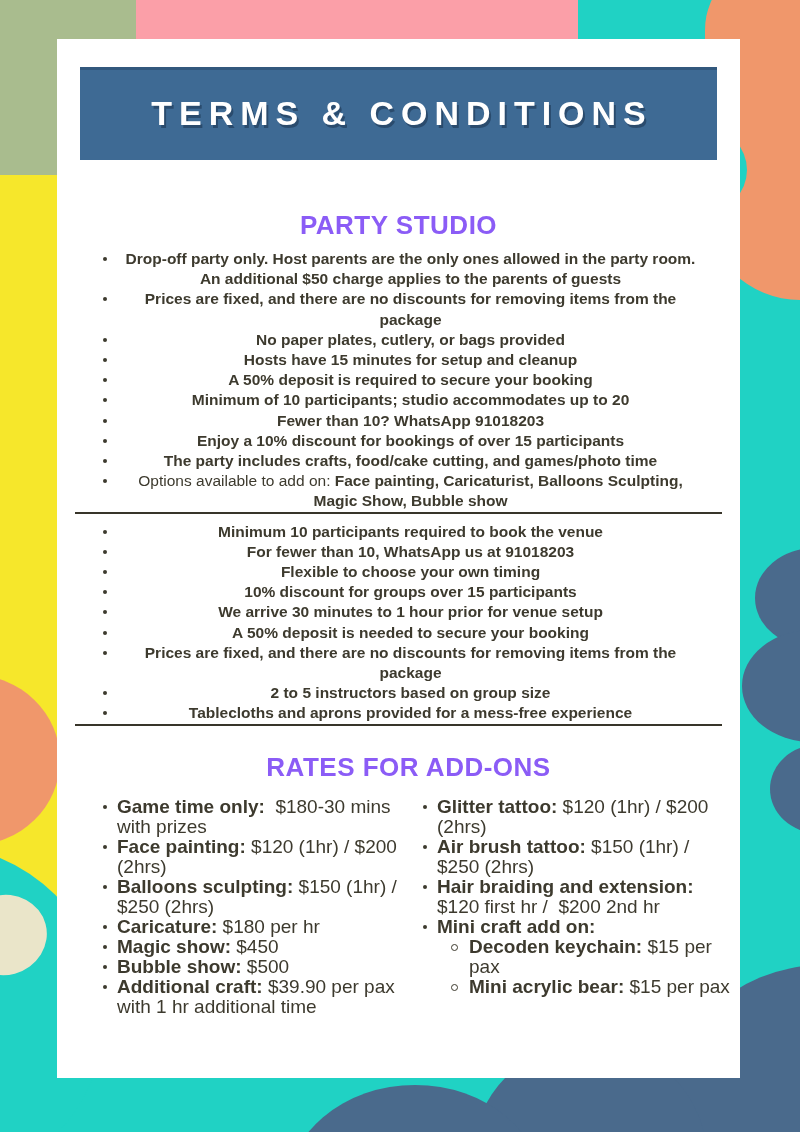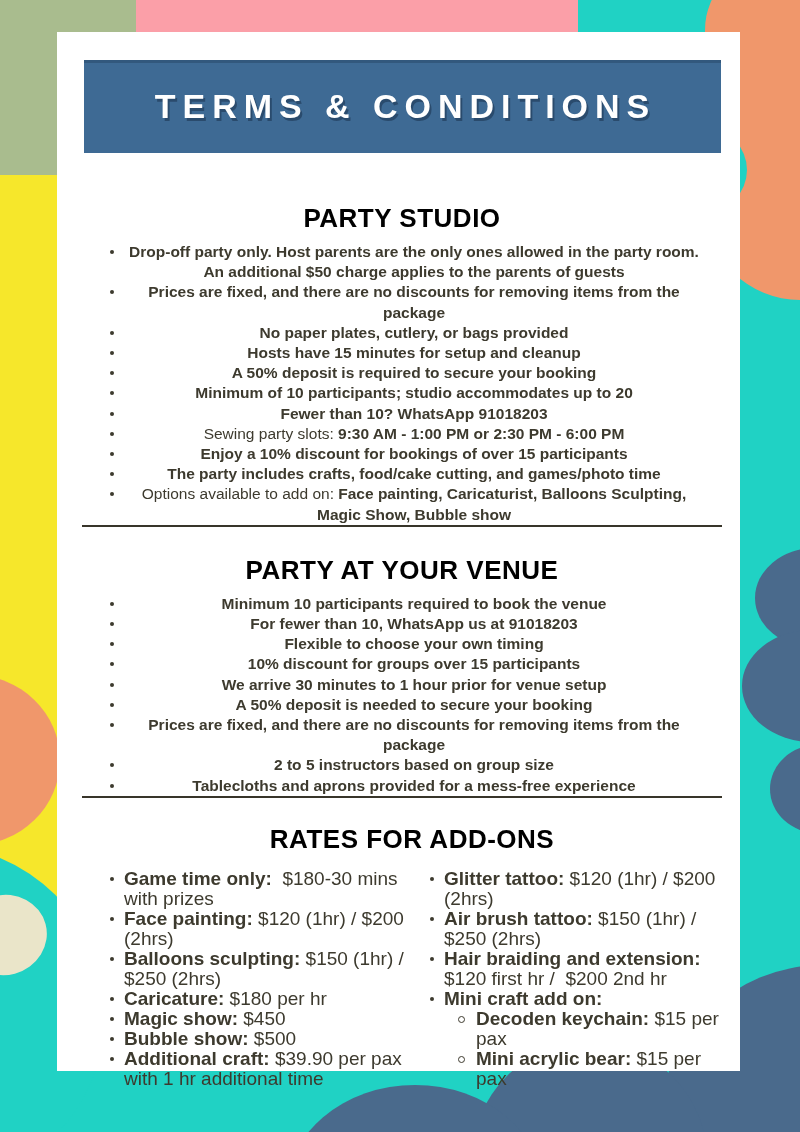--- a/index.html
+++ b/index.html
@@ -24,24 +24,23 @@
   .slate { background: #4a6a8c; border-radius: 50%; }
   .blob-slate-1 { left: 755px; top: 548px; width: 120px; height: 100px; }
   .blob-slate-2 { left: 742px; top: 630px; width: 140px; height: 112px; }
   .blob-slate-3 { left: 770px; top: 745px; width: 95px;  height: 88px; }
   .blob-slate-4 { left: 658px; top: 965px; width: 330px; height: 330px; }
   .blob-slate-5 { left: 472px; top: 1042px; width: 235px; height: 235px; }
   .blob-slate-6 { left: 285px; top: 1085px; width: 260px; height: 220px; }
   
   .card {
     position: absolute;
-    left: 57px; top: 32px;
+    left: 57px; top: 39px;
     width: 683px; height: 1039px;
     background: #ffffff;
-    padding-left: 7px;
   }
   .title-bar {
     margin: 28px auto 0 auto;
     width: 637px; height: 93px;
     background: #3e6a94;
     box-shadow: inset 0 3px 0 rgba(22, 42, 68, 0.28);
     display: flex; align-items: center; justify-content: center;
   }
   .title-bar h1 {
     color: #ffffff;
@@ -50,21 +49,21 @@
     letter-spacing: 0.205em;
     text-indent: 0.205em;
     text-shadow: 2px 2.5px 0 rgba(26, 49, 77, 0.55);
     white-space: nowrap;
   }
   h2 {
     text-align: center;
     font-size: 26px;
     font-weight: 700;
     letter-spacing: 0.5px;
-    color: #000000;
+    color: #8b5cf6;
   }
   .h2-studio { margin-top: 50px; }
   .h2-venue  { margin-top: 28px; }
   .h2-rates  { margin-top: 26px; margin-left: 20px; }
   hr.divider {
     border: none;
     border-top: 2px solid #38352a;
     margin: 0 18px;
   }
   .hr-1 { margin-top: 36px; }
@@ -132,31 +131,29 @@
   <section>
     <h2 class="h2-studio">PARTY STUDIO</h2>
     <ul class="blist">
         <li><span>Drop-off party only. Host parents are the only ones allowed in the party room. An additional $50 charge applies to the parents of guests</span></li>
         <li><span>Prices are fixed, and there are no discounts for removing items from the package</span></li>
         <li><span>No paper plates, cutlery, or bags provided</span></li>
         <li><span>Hosts have 15 minutes for setup and cleanup</span></li>
         <li><span>A 50% deposit is required to secure your booking</span></li>
         <li><span>Minimum of 10 participants; studio accommodates up to 20</span></li>
         <li><span>Fewer than 10? WhatsApp 91018203</span></li>
-        <li><span class="lt">Sewing party slots: </span><span>9:30 AM - 1:00 PM or 2:30 PM - 6:00 PM</span></li>
         <li><span>Enjoy a 10% discount for bookings of over 15 participants</span></li>
         <li><span>The party includes crafts, food/cake cutting, and games/photo time</span></li>
         <li><span class="lt">Options available to add on: </span><span>Face painting, Caricaturist, Balloons Sculpting, Magic Show, Bubble show</span></li>
       </ul>
   </section>
 
   <hr class="divider hr-1">
 
   <section>
-    <h2 class="h2-venue">PARTY AT YOUR VENUE</h2>
     <ul class="blist">
         <li><span>Minimum 10 participants required to book the venue</span></li>
         <li><span>For fewer than 10, WhatsApp us at 91018203</span></li>
         <li><span>Flexible to choose your own timing</span></li>
         <li><span>10% discount for groups over 15 participants</span></li>
         <li><span>We arrive 30 minutes to 1 hour prior for venue setup</span></li>
         <li><span>A 50% deposit is needed to secure your booking</span></li>
         <li><span>Prices are fixed, and there are no discounts for removing items from the package</span></li>
         <li><span>2 to 5 instructors based on group size</span></li>
         <li><span>Tablecloths and aprons provided for a mess-free experience</span></li>

